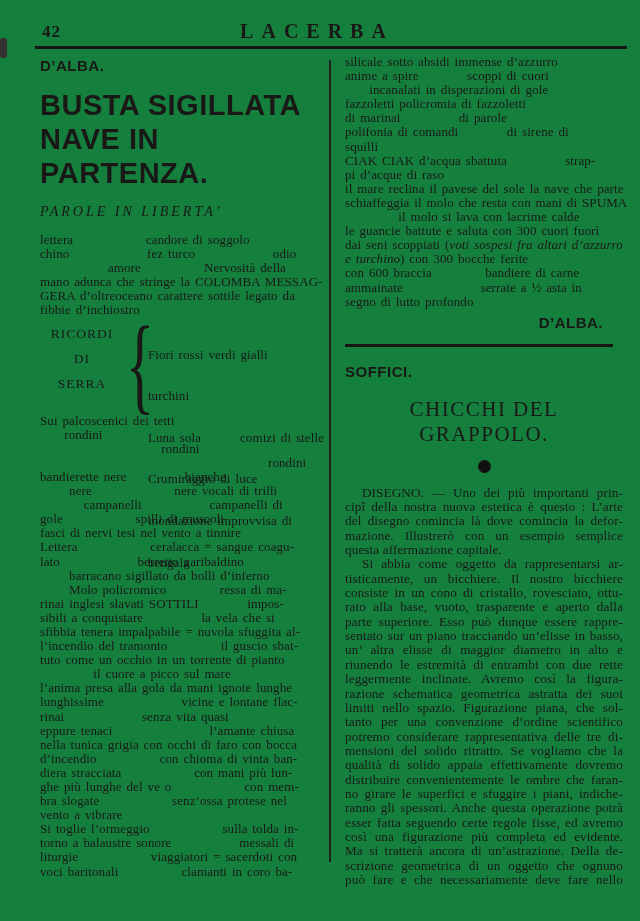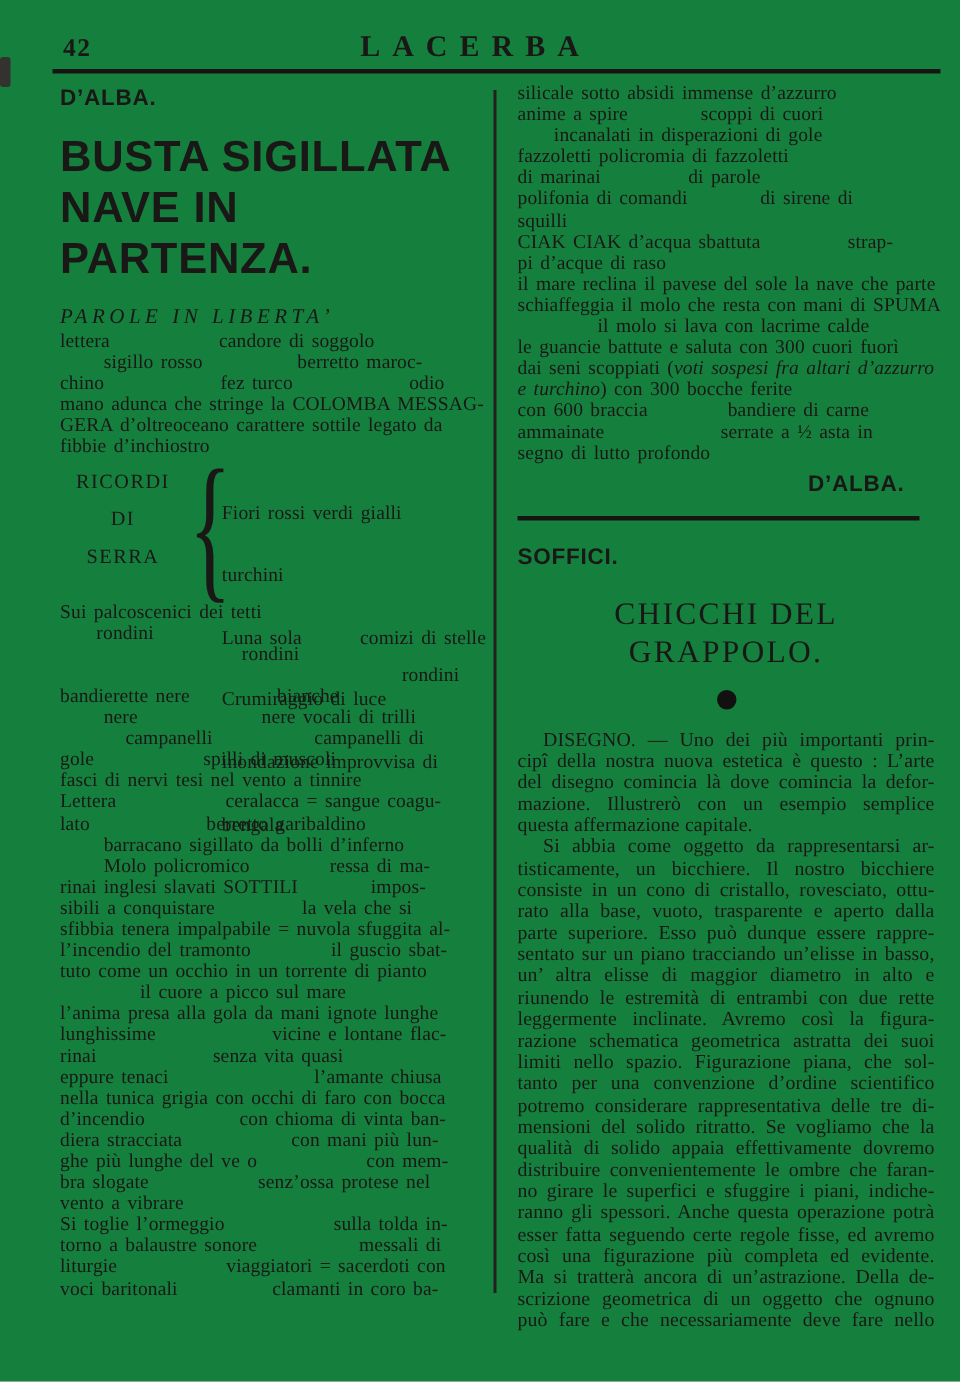--- a/index.html
+++ b/index.html
@@ -13,21 +13,21 @@
   
   #divider{position:absolute;left:329px;top:60px;width:2px;height:802px;background:#23211f;}
   
   #col-left{position:absolute;left:40px;top:57px;width:284px;}
   #col-right{position:absolute;left:345px;top:55px;width:278px;}
   
   .author{font-family:"Liberation Sans","DejaVu Sans",sans-serif;font-weight:bold;font-size:15px;letter-spacing:.5px;}
   #poem-title{font-family:"Liberation Sans","DejaVu Sans",sans-serif;font-weight:bold;font-size:29px;line-height:34px;letter-spacing:.5px;margin-top:14px;}
   #poem-subtitle{font-style:italic;font-size:14px;letter-spacing:3px;margin-top:14px;}
   
-  .poem{font-size:13px;line-height:14.1px;}
+  .poem{margin-top:13px;font-size:13px;line-height:14.1px;}
   .pline{white-space:pre;word-spacing:1.5px;letter-spacing:.1px;}
   .it{font-style:italic;}
   
   #brace-block{display:flex;margin:3px 0 2px 0;height:88px;}
   #brace-label{width:84px;text-align:center;font-size:13.5px;letter-spacing:1px;}
   #brace-label .bl{line-height:25px;}
   #brace-glyph{font-size:108px;line-height:88px;transform:scaleX(.55);width:26px;margin:0 2px 0 -4px;font-weight:normal;}
   #brace-items{font-size:13px;}
   #brace-items .pline{line-height:14.6px;margin-top:27px;}
   
@@ -57,22 +57,22 @@
   <div id="col-left">
     <div class="author">D’ALBA.</div>
     <div id="poem-title">
       <div>BUSTA SIGILLATA</div>
       <div>NAVE IN PARTENZA.</div>
     </div>
     <div id="poem-subtitle">PAROLE IN LIBERTA’</div>
 
     <div class="poem">
         <div class="pline">lettera               candore di soggolo</div>
-        <div class="pline">      sigillo rosso             berretto maroc-</div>
         <div class="pline">chino                fez turco                odio</div>
+        <div class="pline">              amore             Nervosità della</div>
         <div class="pline">mano adunca che stringe la COLOMBA MESSAG-</div>
         <div class="pline">GERA d’oltreoceano carattere sottile legato da</div>
         <div class="pline">fibbie d’inchiostro</div>
       </div>
 
     <div id="brace-block">
       <div id="brace-label">
           <div class="bl">RICORDI</div>
           <div class="bl">DI</div>
           <div class="bl">SERRA</div>

